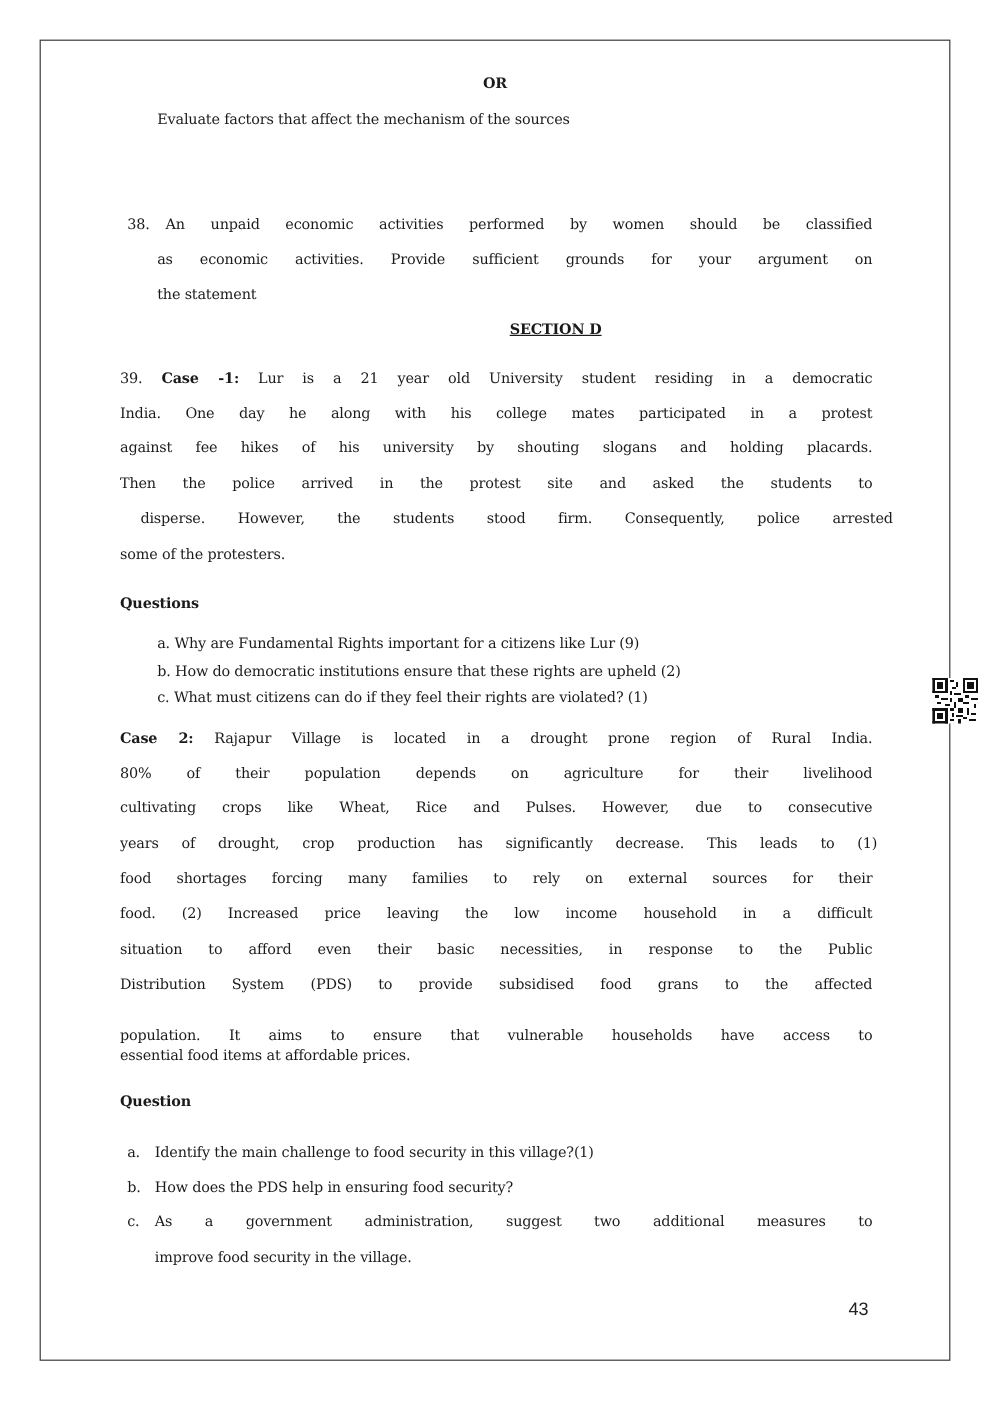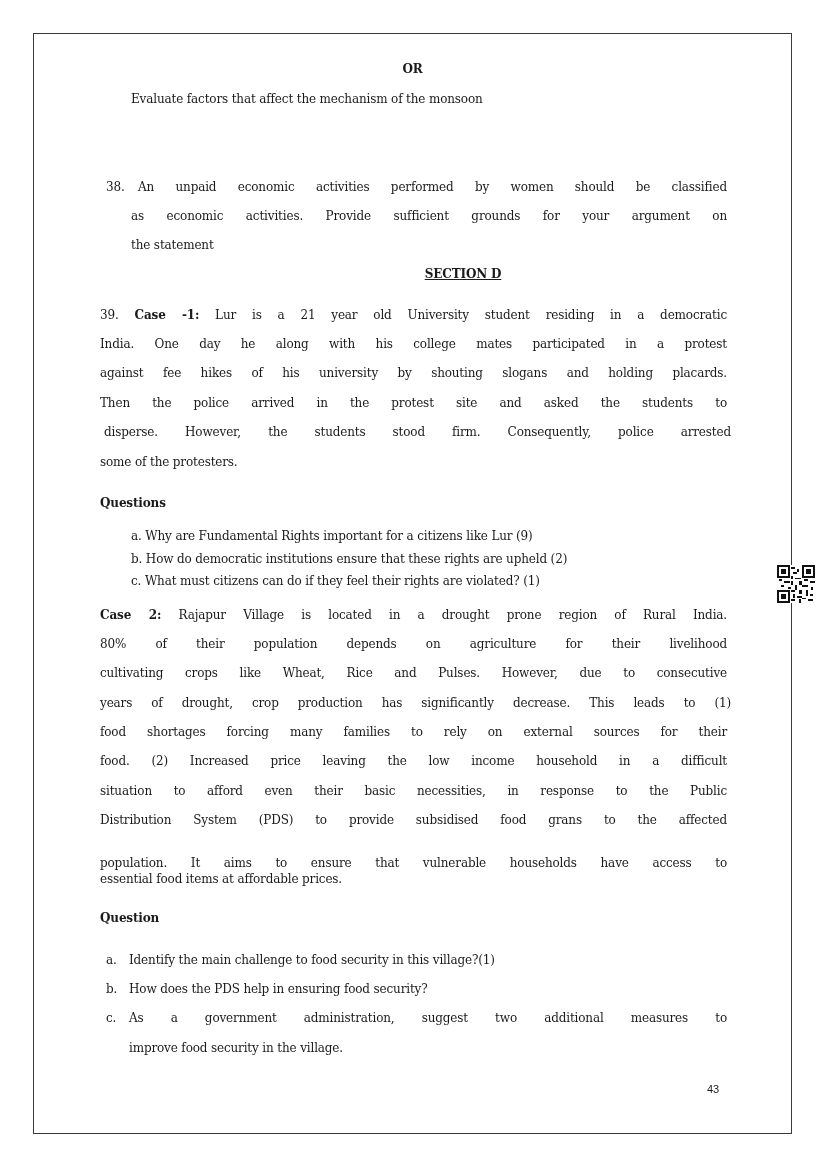--- a/index.html
+++ b/index.html
@@ -6,48 +6,48 @@
     body { width: 827px; height: 1169px; position: relative; overflow: hidden;
            font-family: "DejaVu Serif", "Liberation Serif", serif; color: #1a1a1a; }
     .frame { position: absolute; left: 33px; top: 33px; width: 759px; height: 1101px;
              border: 1.5px solid #3a3a3a; box-sizing: border-box; }
     .abs { position: absolute; }
     .line { position: absolute; font-size: 12px; line-height: 20px; white-space: nowrap; letter-spacing: -0.15px; }
     .just { text-align: justify; text-align-last: justify; white-space: normal; }
     .bold { font-weight: bold; }
     .center { text-align: center; }
     .u { text-decoration: underline; }
-    .pageno { position: absolute; left: 707px; top: 1083px; font-family: "Liberation Sans", sans-serif; font-size: 11px; color: #222; }
+    .pageno { position: absolute; left: 707px; top: 1083px; font-family: "Liberation Sans", sans-serif; font-size: 15px; color: #222; }
     .qr { position: absolute; left: 777px; top: 565px; width: 38px; height: 38px; }
   </style>
 </head>
 <body>
 
 <div class="frame"></div>
 
 <div class="line bold center" style="left:33px; width:759px; top:59px;">OR</div>
-<div class="line" style="left:131px; top:89px;">Evaluate factors that affect the mechanism of the monsoon</div>
+<div class="line" style="left:131px; top:89px;">Evaluate factors that affect the mechanism of the sources</div>
 
 <div class="line" style="left:106px; top:177px;">38.</div>
 <div class="line just" style="left:138px; width:589px; top:177px;">An unpaid economic activities performed by women should be classified</div>
 <div class="line just" style="left:131px; width:596px; top:206px;">as economic activities. Provide sufficient grounds for your argument on</div>
 <div class="line" style="left:131px; top:235px;">the statement</div>
 
 <div class="line bold u center" style="left:363px; width:200px; top:264px;">SECTION D</div>
 
 <div class="abs" style="left:100px; top:305px; width:627px;">
   <div class="line just" style="left:0; width:627px; top:0;">
     <span>39.</span>
     <span class="bold">Case -1:</span>
     <span>Lur is a 21 year old University student residing in a democratic</span>
   </div>
   <div class="line just" style="left:0; width:627px; top:29px;">India. One day he along with his college mates participated in a protest</div>
   <div class="line just" style="left:0; width:627px; top:58px;">against fee hikes of his university by shouting slogans and holding placards.</div>
   <div class="line just" style="left:0; width:627px; top:88px;">Then the police arrived in the protest site and asked the students to</div>
-  <div class="line just" style="left:4px; width:627px; top:117px;">disperse. However, the students stood firm. Consequently, police arrested</div>
+  <div class="line just" style="left:17px; width:627px; top:117px;">disperse. However, the students stood firm. Consequently, police arrested</div>
   <div class="line" style="left:0; top:147px;">some of the protesters.</div>
 </div>
 
 <div class="line bold" style="left:100px; top:493px;text-align:center;">Questions</div>
 <div class="line" style="left:131px; top:526px;">a. Why are Fundamental Rights important for a citizens like Lur (9)</div>
 <div class="line" style="left:131px; top:549px;">b. How do democratic institutions ensure that these rights are upheld (2)</div>
 <div class="line" style="left:131px; top:571px;">c. What must citizens can do if they feel their rights are violated? (1)</div>
 
 <div class="abs" style="left:100px; top:605px; width:627px;">
   <div class="line just" style="left:0; width:627px; top:0;">

